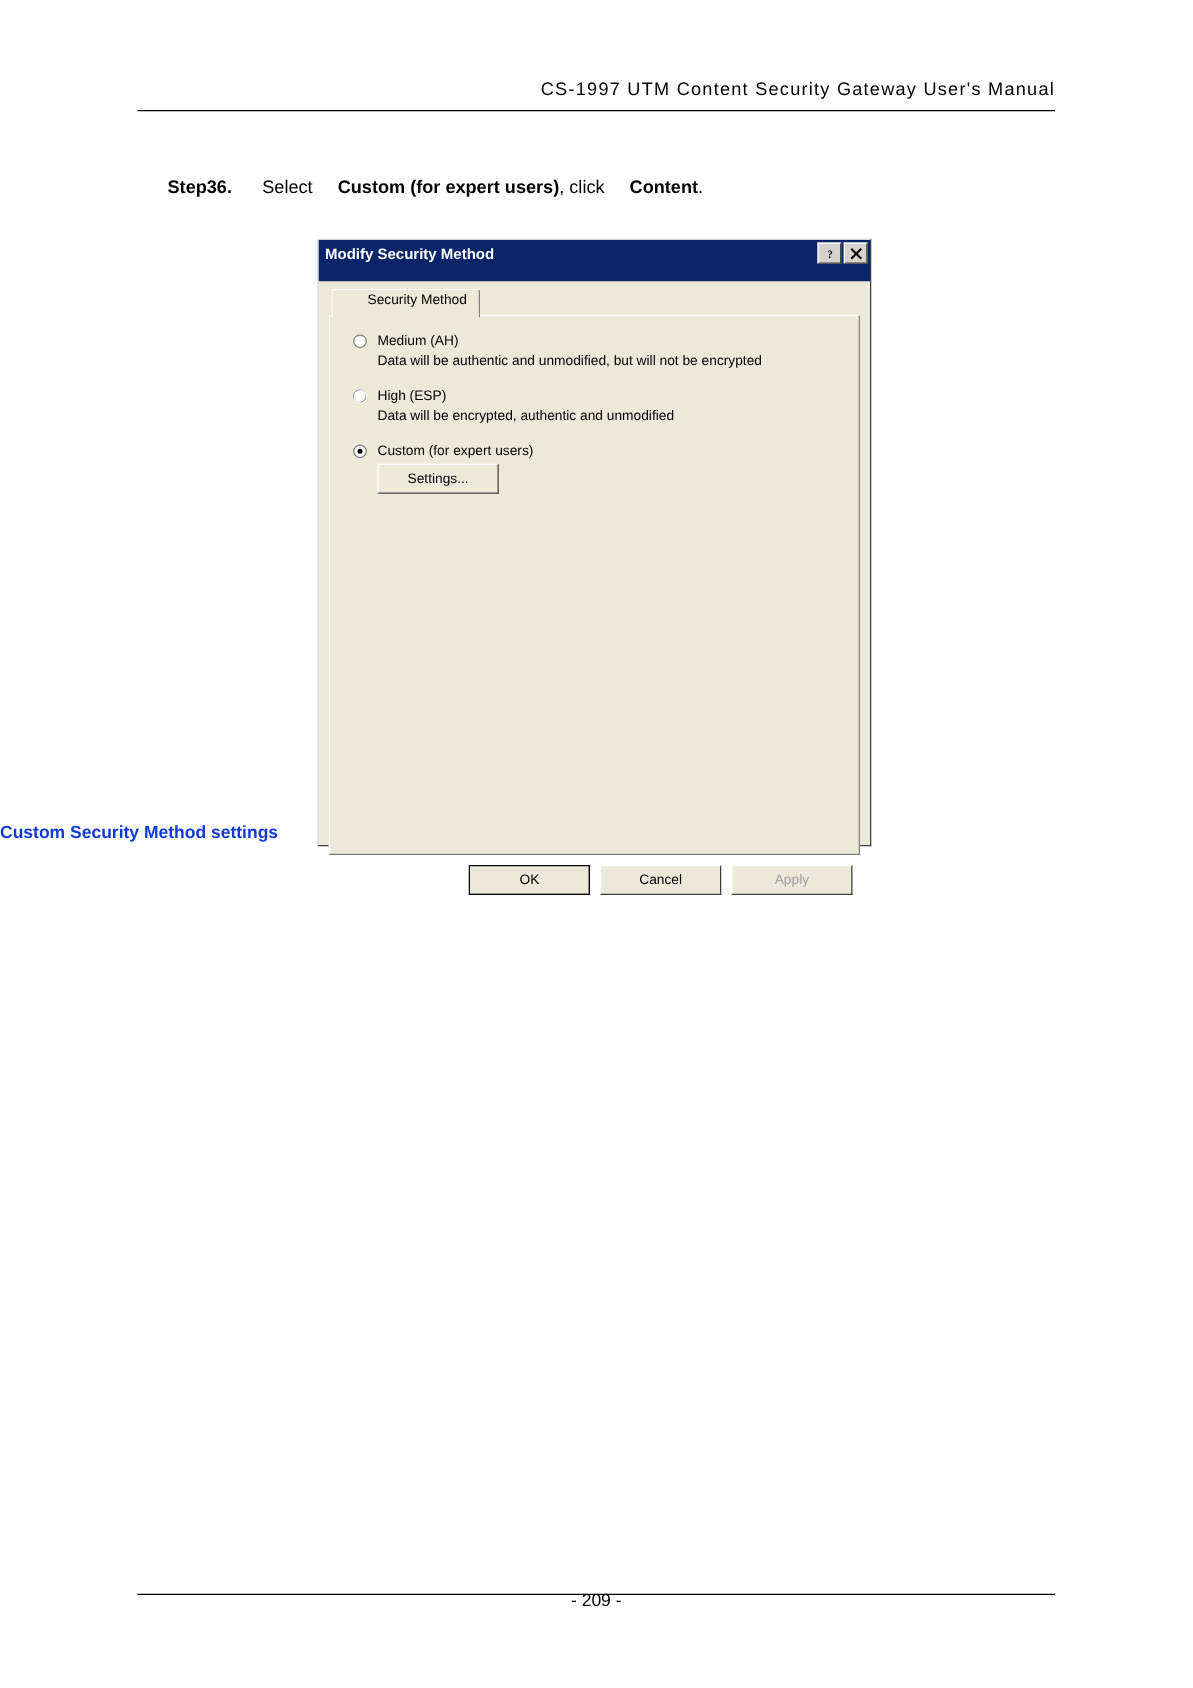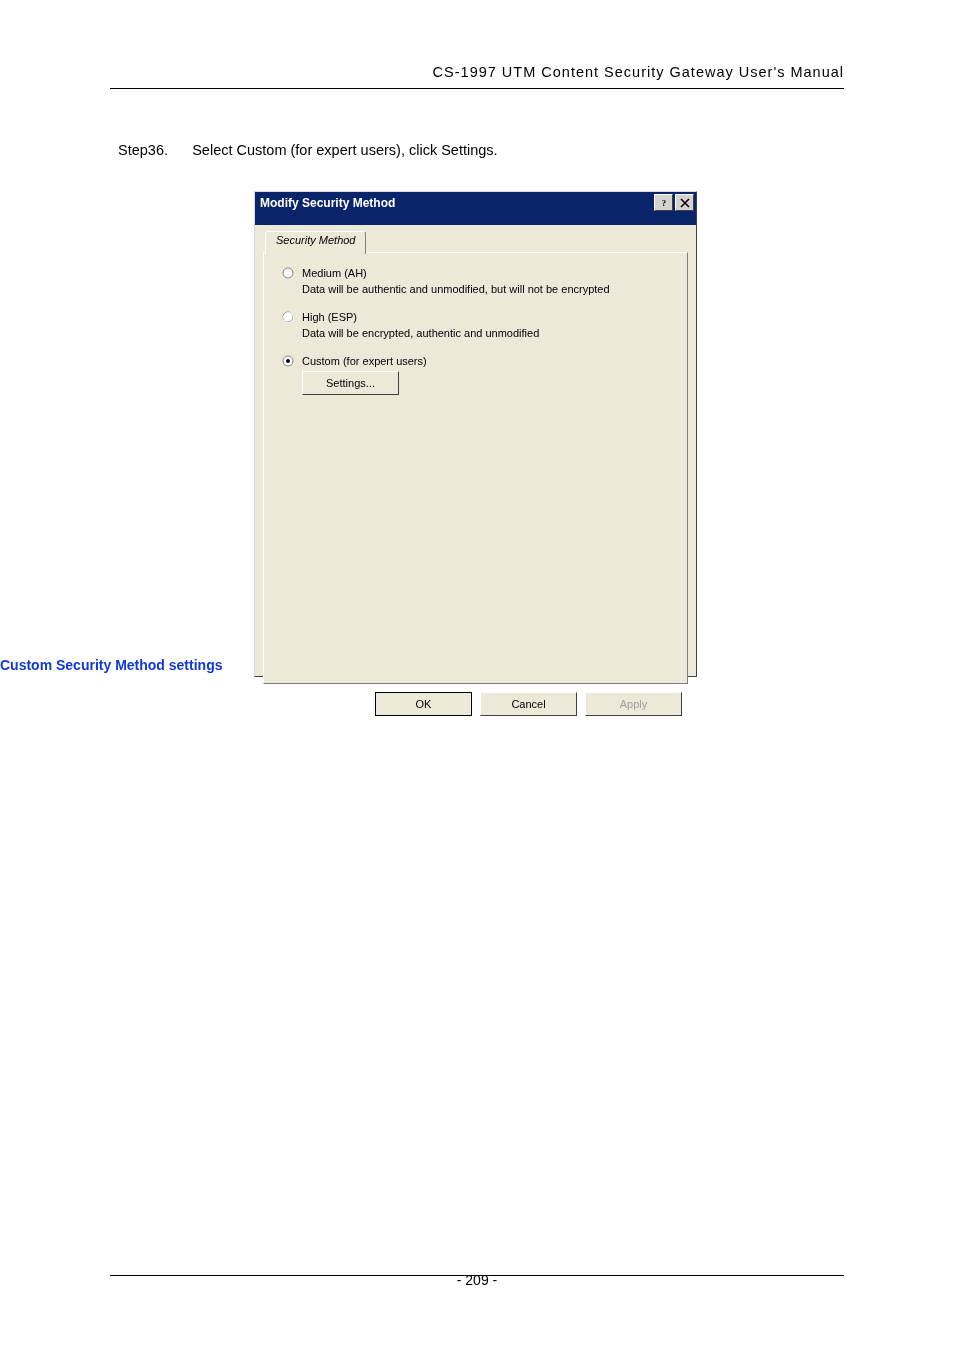--- a/index.html
+++ b/index.html
@@ -32,21 +32,21 @@
     left: 110px;
     right: 110px;
     border-top: 1px solid #000;
   }
   .step-line {
     position: absolute;
     top: 142px;
     left: 118px;
     font-size: 14.5px;
   }
-  .step-line .bold { font-weight: normal; }
+  .step-line .bold { font-weight: bold; margin-left: 16px; }
   .caption {
     position: absolute;
     top: 657px;
     left: 0;
     right: 0;
     text-align: left;
     color: #1139d8;
     font-weight: bold;
     font-size: 14px;
   }
@@ -115,29 +115,28 @@
   }
   .tab-strip {
     position: relative;
     height: 22px;
   }
   .tab {
     position: absolute;
     top: 0;
     left: 2px;
     height: 20px;
-    padding: 2px 10px 0 10px;
+    padding: 2px 10px 0 28px;
     background: #ece9d8;
     border-top: 1px solid #fff;
     border-left: 1px solid #fff;
     border-right: 1px solid #808080;
     border-radius: 3px 3px 0 0;
     font-size: 11px;
     z-index: 2;
-    font-style: italic;
   }
   .tab-panel {
     position: relative;
     margin-top: -1px;
     height: 402px;
     border-top: 1px solid #fff;
     border-left: 1px solid #fff;
     border-right: 1px solid #808080;
     border-bottom: 1px solid #808080;
     background: #ece9d8;
@@ -200,21 +199,21 @@
 </head>
 <body>
 <div class="page">
 
   <div class="header">CS-1997 UTM Content Security Gateway User's Manual</div>
   <div class="header-rule"></div>
 
   <div class="step-line">
     <span class="bold">Step36.</span>
     <span>&nbsp;&nbsp;&nbsp;&nbsp;</span>
-    <span>Select </span><span class="bold">Custom (for expert users)</span><span>, click </span><span class="bold">Settings</span><span>.</span>
+    <span>Select </span><span class="bold">Custom (for expert users)</span><span>, click </span><span class="bold">Content</span><span>.</span>
   </div>
 
   <div class="dialog">
     <div class="titlebar">
       <span class="title-text">Modify Security Method</span>
       <span class="win-buttons">
         <span class="win-btn">
           <svg width="10" height="10" viewBox="0 0 10 10">
               <text x="5" y="8" text-anchor="middle" font-size="9" font-family="Tahoma" font-weight="bold">?</text>
             </svg>

